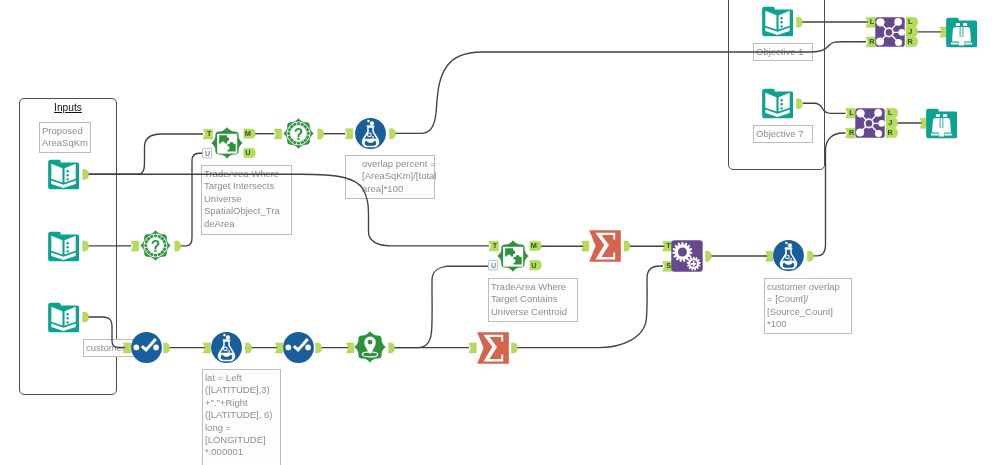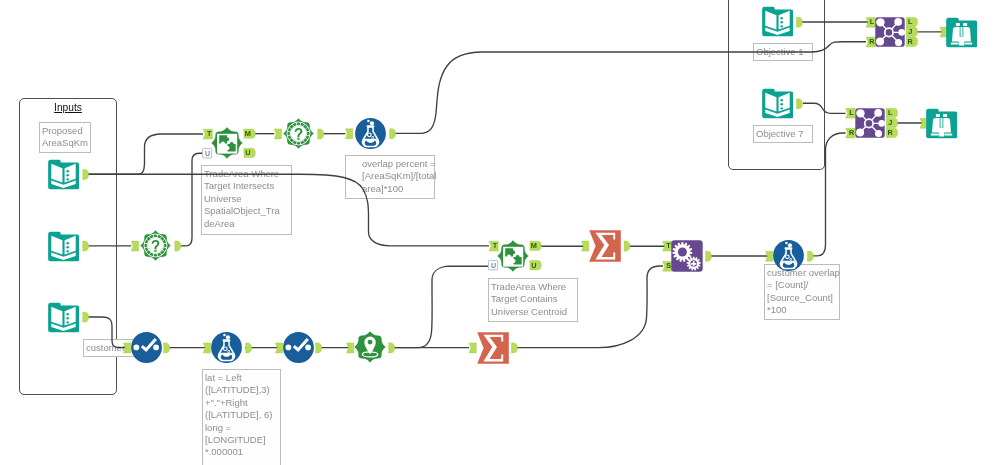--- a/index.html
+++ b/index.html
@@ -425,20 +425,20 @@
 <div class="anno" style="left:202px;top:369px;width:79px;height:103px;">lat = Left
 ([LATITUDE],3)
 +"."+Right
 ([LATITUDE], 6)
 long =
 [LONGITUDE]
 *.000001</div>
 <div class="anno" style="left:488px;top:278px;width:90px;height:44px;">TradeArea Where
 Target Contains
 Universe Centroid</div>
-<div class="anno" style="left:764px;top:264px;width:76px;height:56px;">customer overlap
+<div class="anno" style="left:764px;top:278px;width:88px;height:56px;">customer overlap
 = [Count]/
 [Source_Count]
 *100</div>
 <div class="anno" style="left:753px;top:43px;width:60px;height:18px;">Objective 1</div>
 <div class="anno" style="left:753px;top:125px;width:60px;height:18px;">Objective 7</div>
 
 </div>
 
 </body></html>

